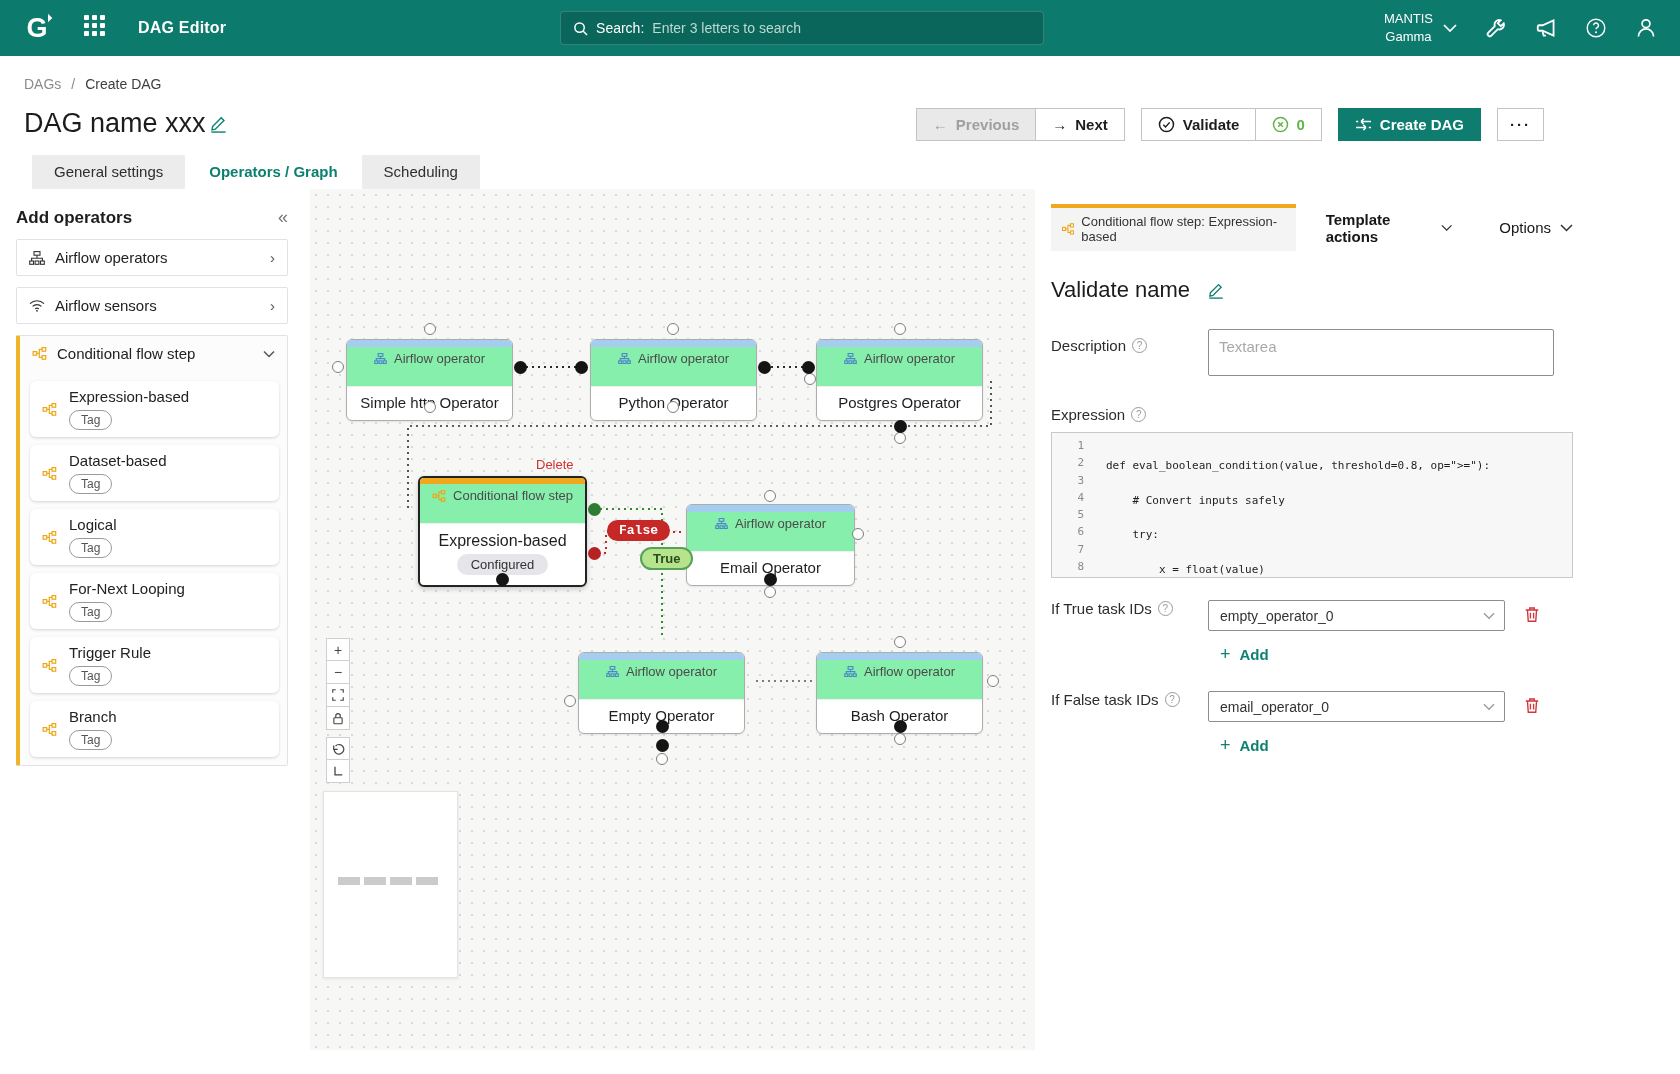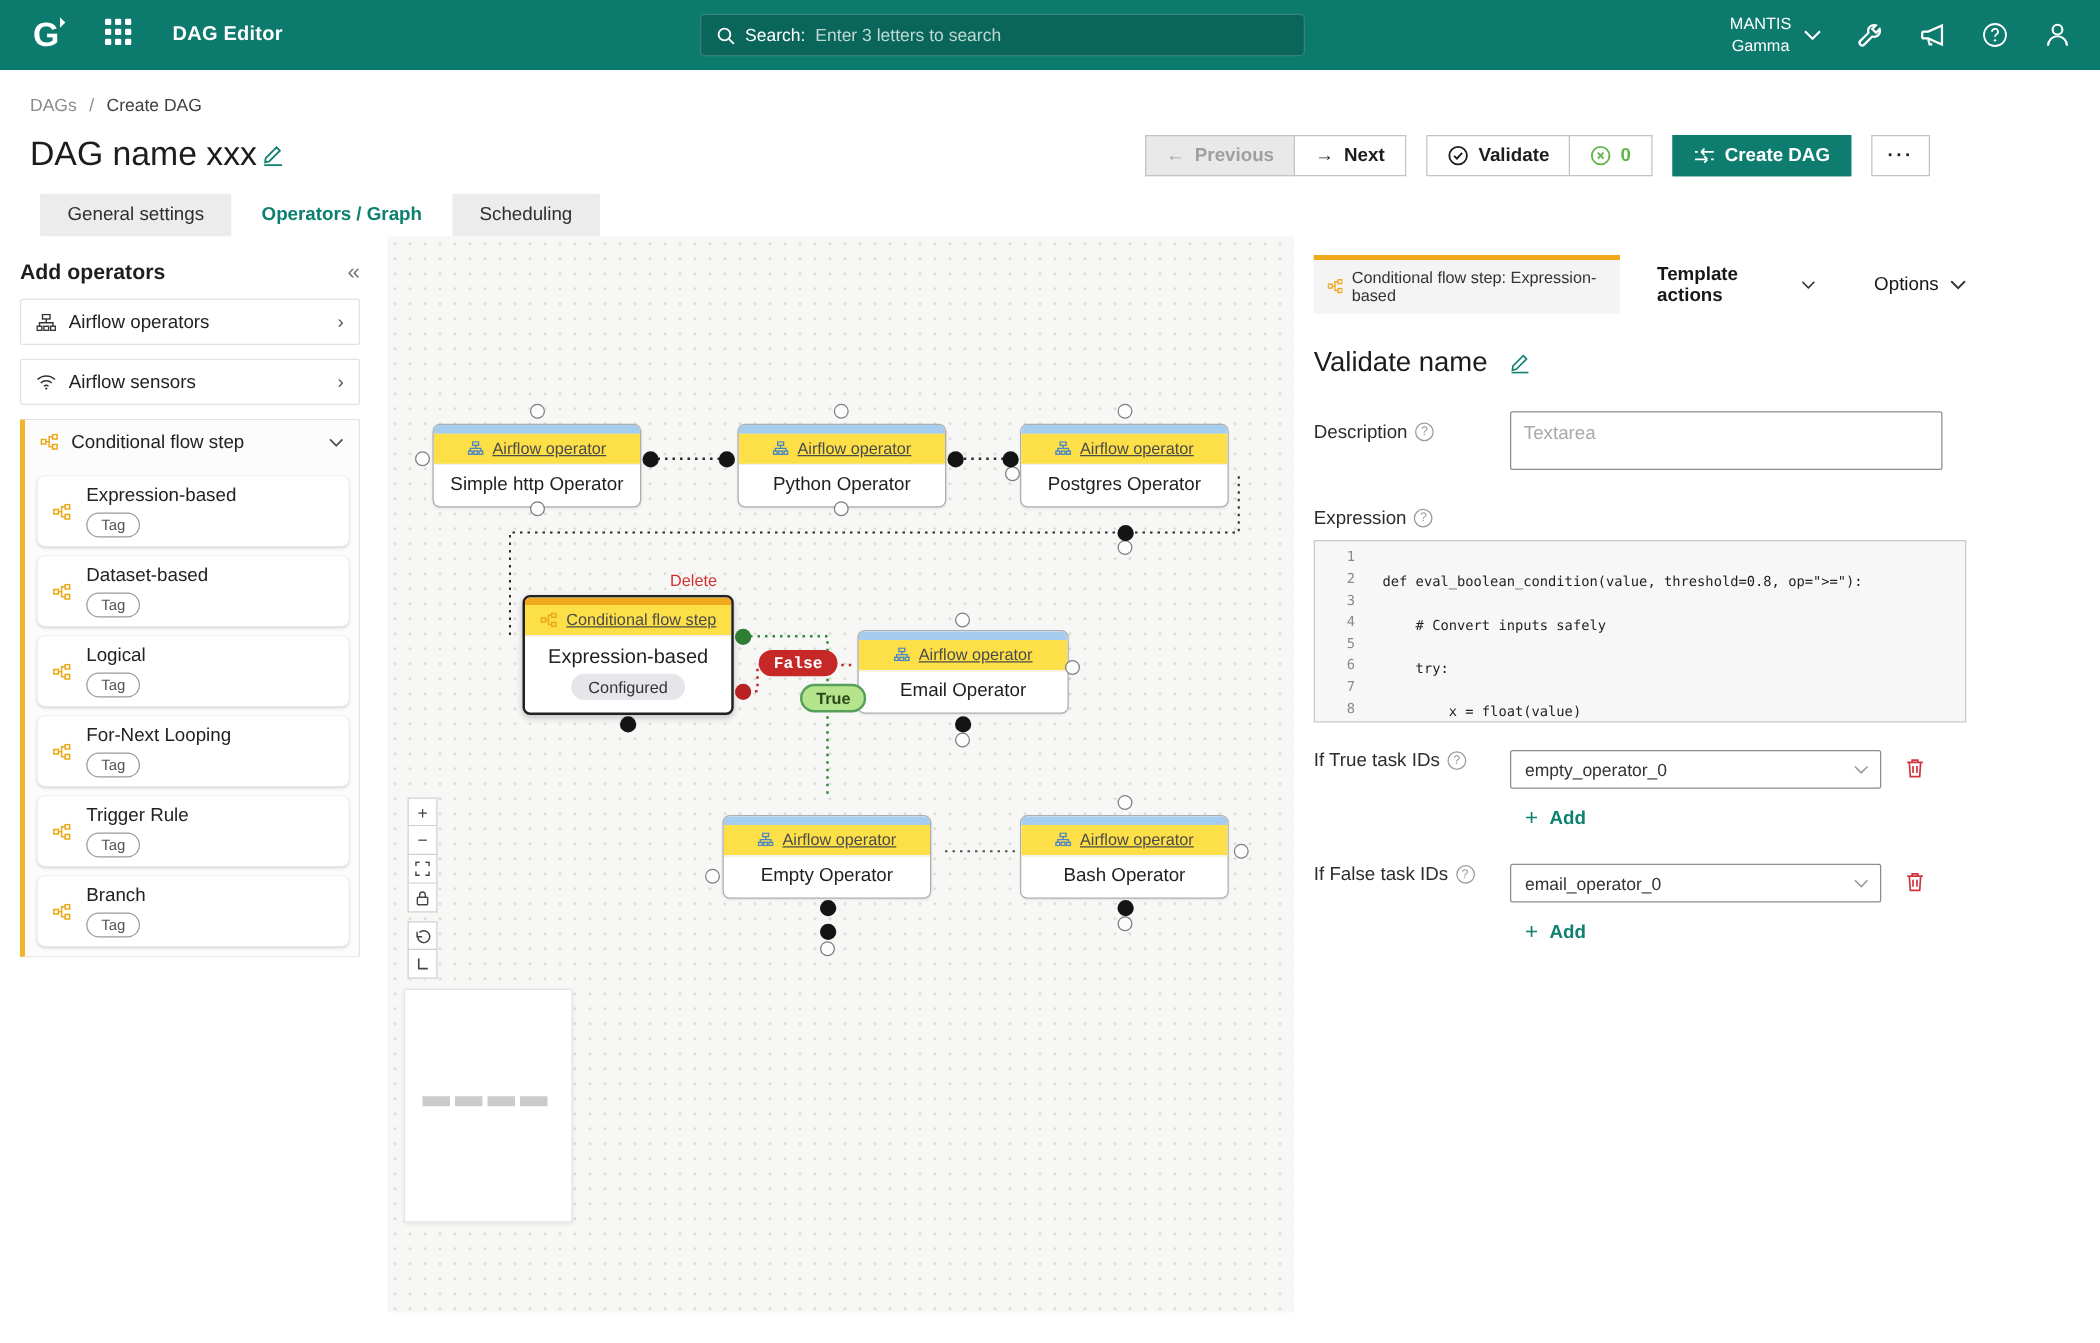--- a/index.html
+++ b/index.html
@@ -74,21 +74,21 @@
        font-size:12px; color:#555; padding:2px 11px; }
 
   
   .canvas { width:725px; flex:none; position:relative; background:#f7f7f5;
       background-image:radial-gradient(#d9d9d7 1px, transparent 1.2px); background-size:12px 12px; overflow:hidden; }
   .edges { position:absolute; left:0; top:0; }
   .node { position:absolute; background:#fff; border:1px solid #adadad; border-radius:6px; overflow:hidden;
       box-shadow:0 1px 2px rgba(0,0,0,.08); }
   .node .bar { height:7px; background:#a5cdf0; }
   .node .nhead { display:flex; align-items:center; justify-content:center; gap:7px; font-size:13px; color:#4b4b4b;
-      padding:4px 6px 5px; background:#fde047; border-bottom:1px solid #f0f0f0;text-decoration:underline; }
+      padding:4px 6px 20px; background:#86efac; border-bottom:1px solid #f0f0f0; }
   .node .nname { font-size:15px; color:#1f1f1f; text-align:center; padding:7px 6px 9px; }
   .node.cond { border:2px solid #222; box-shadow:0 2px 5px rgba(0,0,0,.2); }
   .node.cond .bar { background:#f0a81c; height:6px; }
   .node.cond .nname { font-size:16px; padding-top:8px; padding-bottom:4px; }
   .status-pill { display:inline-block; background:#e6e6ea; border-radius:999px; padding:3px 14px; font-size:13px; color:#333; }
   .cond-status { text-align:center; padding-bottom:10px; }
   .delete-float { position:absolute; display:flex; align-items:center; gap:5px; color:#d32f2f; font-size:13px; cursor:pointer; }
   .edge-badge { position:absolute; border-radius:999px; font-size:13px; font-weight:700; padding:3px 12px; }
   .badge-false { background:#c62828; color:#fff; }
   .badge-true { background:#b5e48c; color:#2c4a1e; border:2px solid #57a05a; padding:2px 11px; }

